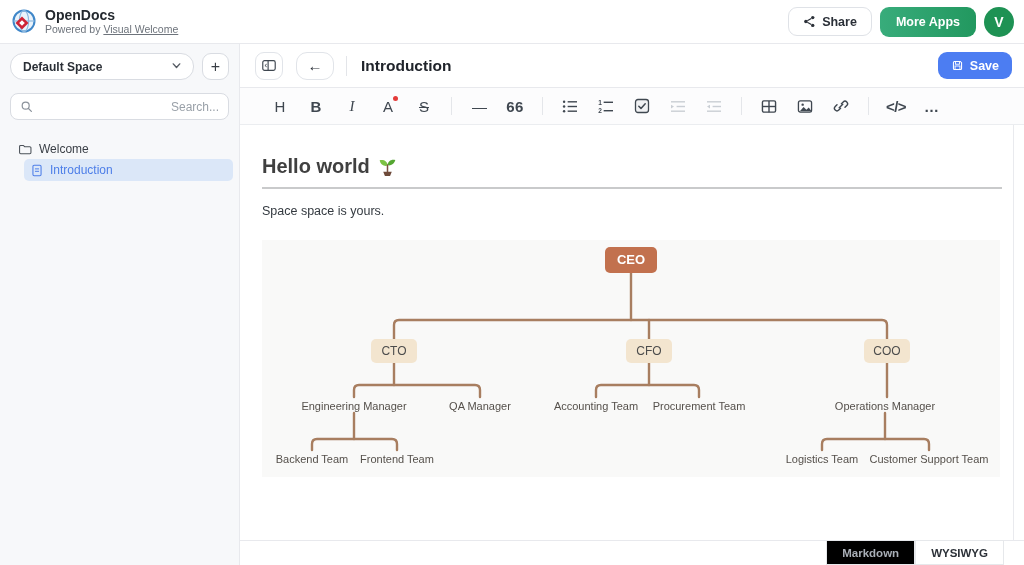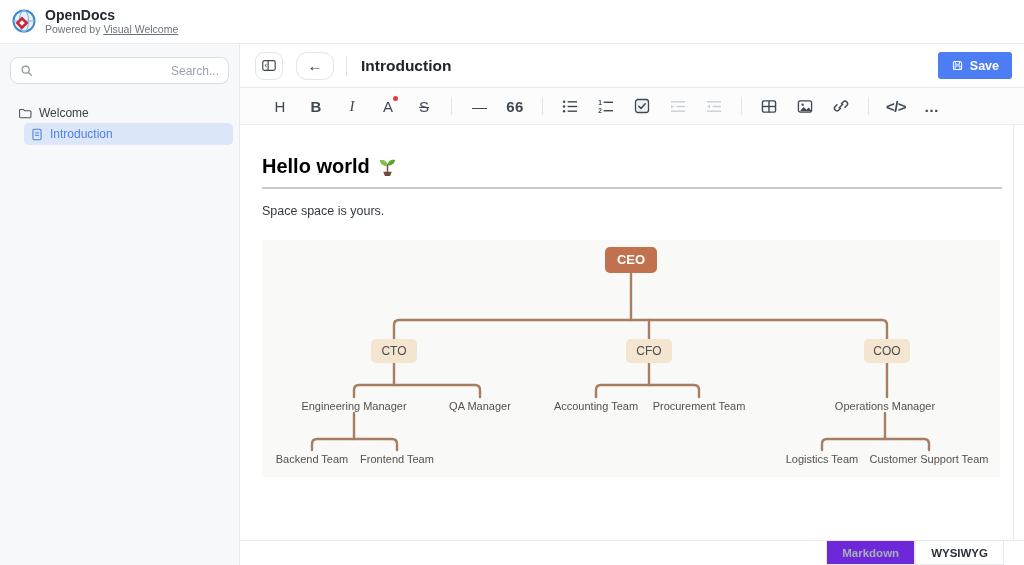--- a/index.html
+++ b/index.html
@@ -46,21 +46,21 @@
   
   .main { position:absolute; left:240px; top:44px; width:784px; height:521px; background:#fff; }
   .titlebar { position:absolute; left:0; top:0; width:784px; height:44px; border-bottom:1px solid #e8e9ed;
     display:flex; align-items:center; padding:0 12px 0 15px; }
   .icon-btn { width:28px; height:28px; background:#fff; border:1px solid #e1e4e9; border-radius:9px;
     display:flex; align-items:center; justify-content:center; cursor:pointer; }
   .btn-back { width:38px; height:28px; background:#fff; border:1px solid #e1e4e9; border-radius:11px;
     font-size:15px; color:#2b3038; cursor:pointer; margin-left:13px; }
   .v-div { width:1px; height:20px; background:#e3e5e9; margin:0 14px 0 12px; }
   .doc-title { font-size:15.5px; font-weight:bold; color:#20242b; }
-  .btn-save { margin-left:auto; height:27px; padding:0 13px; background:#4c7df2; border:none; border-radius:3px;
+  .btn-save { margin-left:auto; height:27px; padding:0 13px; background:#4c7df2; border:none; border-radius:9px;
     color:#fff; font-size:12.5px; font-weight:bold; display:flex; align-items:center; gap:6px; cursor:pointer; }
 
   .fmt-bar { position:absolute; left:0; top:44px; width:784px; height:37px; background:#fcfcfd;
     border-bottom:1px solid #ebedf0; display:flex; align-items:center; padding-left:26px; gap:8px; }
   .fmt { width:28px; height:28px; border:none; background:transparent; border-radius:6px; color:#3f4750;
     display:flex; align-items:center; justify-content:center; cursor:pointer; font-family:"Liberation Sans", sans-serif; }
   .fmt .glyph { font-size:15px; }
   .fmt.is-disabled { color:#c9ced4; cursor:default; }
   .g-h { font-weight:500; font-size:16px; }
   .g-b { font-weight:bold; font-size:15px; }
@@ -69,31 +69,31 @@
   .g-a .dot { position:absolute; top:-2px; right:-5px; width:5px; height:5px; border-radius:50%; background:#e43b3a; }
   .g-s { text-decoration:line-through; font-size:15px; }
   .g-hr { font-size:16px; letter-spacing:-1px; }
   .g-quote { font-weight:bold; font-size:11.5px; letter-spacing:0.5px; }
   .g-code { font-size:12.5px; font-weight:bold; letter-spacing:-0.5px; }
   .g-more { font-size:15px; font-weight:bold; letter-spacing:1px; }
   .fmt-sep { width:1px; height:18px; background:#e4e6ea; margin:0 5px; }
 
   .editor { position:absolute; left:0; top:81px; right:10px; bottom:25px; border-right:1px solid #e9eaee;
     padding:0 11px 0 22px; overflow:hidden; background:#fff; }
-  .doc-h1 { margin-top:30px; font-size:20px; font-weight:bold; color:#000000; display:flex; align-items:center; gap:8px; cursor:text; }
+  .doc-h1 { margin-top:30px; font-size:20px; font-weight:bold; color:#404040; display:flex; align-items:center; gap:8px; cursor:text; }
   .doc-rule { margin-top:9px; height:2px; background:#c9cacb; width:740px; }
   .doc-p { margin-top:15px; font-size:12.5px; color:#343a40; cursor:text; }
   .org-chart { margin-top:22px; width:738px; height:237px; background:#f9f9f8; }
   .org-chart svg text { font-family:"Liberation Sans", sans-serif; }
 
   .statusbar { position:absolute; left:0; bottom:0; width:784px; height:25px; border-top:1px solid #e8e9ed;
     background:#fff; display:flex; justify-content:flex-end; padding-right:20px; }
   .mode-tab { height:25px; margin-top:-1px; padding:0 15px; display:flex; align-items:center;
     font-size:11.5px; font-weight:bold; border:1px solid #e6e8eb; cursor:pointer; }
-  .mode-tab.inactive { background:#6d28d9; color:#a9afb7; }
+  .mode-tab.inactive { background:#000000; color:#a9afb7; }
   .mode-tab.active { background:#fff; color:#2c3138; }
 </style>
 </head>
 <body>
 
 <div class="app">
 
   <div class="top-header">
     <div class="logo-wrap">
       <svg width="28" height="28" viewBox="0 0 28 28">
@@ -101,23 +101,48 @@
         <ellipse cx="14" cy="13" rx="4.6" ry="10.5" fill="none" stroke="#8db9e0" stroke-width="1.2"></ellipse>
         <line x1="3.5" y1="13" x2="24.5" y2="13" stroke="#8db9e0" stroke-width="1.2"></line>
         <path d="M12 8.5 l6.5 6.5 -6.5 6.5 -6.5 -6.5 z" fill="#ce2336"></path>
         <path d="M12 12.2 l2.8 2.8 -2.8 2.8 -2.8 -2.8 z" fill="#ffffff"></path>
       </svg>
       <div class="brand-text">
         <div class="name">OpenDocs</div>
         <div class="sub"><span>Powered by</span> <a>Visual Welcome</a></div>
       </div>
     </div>
+    <div class="header-right">
+      <button class="btn-share">
+        <svg width="13" height="13" viewBox="0 0 16 16">
+          <circle cx="12" cy="3.2" r="2.1" fill="#2b3038"></circle>
+          <circle cx="3.5" cy="8" r="2.1" fill="#2b3038"></circle>
+          <circle cx="12" cy="12.8" r="2.1" fill="#2b3038"></circle>
+          <line x1="5.3" y1="7" x2="10.2" y2="4.2" stroke="#2b3038" stroke-width="1.4"></line>
+          <line x1="5.3" y1="9" x2="10.2" y2="11.8" stroke="#2b3038" stroke-width="1.4"></line>
+        </svg>
+        <span>Share</span>
+      </button>
+      <button class="btn-moreapps">More Apps</button>
+      <div class="avatar">V</div>
+    </div>
   </div>
 
   <div class="sidebar">
+    <div class="space-row">
+      <div class="space-select">
+        <span>Default Space</span>
+        <span class="chev">
+          <svg width="13" height="13" viewBox="0 0 16 16">
+              <polyline points="4,6 8,10.5 12,6" fill="none" stroke="#555b63" stroke-width="1.7" stroke-linecap="round" stroke-linejoin="round"></polyline>
+            </svg>
+        </span>
+      </div>
+      <button class="btn-plus">+</button>
+    </div>
     <div class="search-row">
       <div class="search-box">
         <svg width="13" height="13" viewBox="0 0 16 16">
           <circle cx="7" cy="7" r="4.3" fill="none" stroke="#8b929b" stroke-width="1.5"></circle>
           <line x1="10.4" y1="10.4" x2="14" y2="14" stroke="#8b929b" stroke-width="1.5" stroke-linecap="round"></line>
         </svg>
         <input type="text" placeholder="Search..." style="">
       </div>
     </div>
     <div class="tree">

